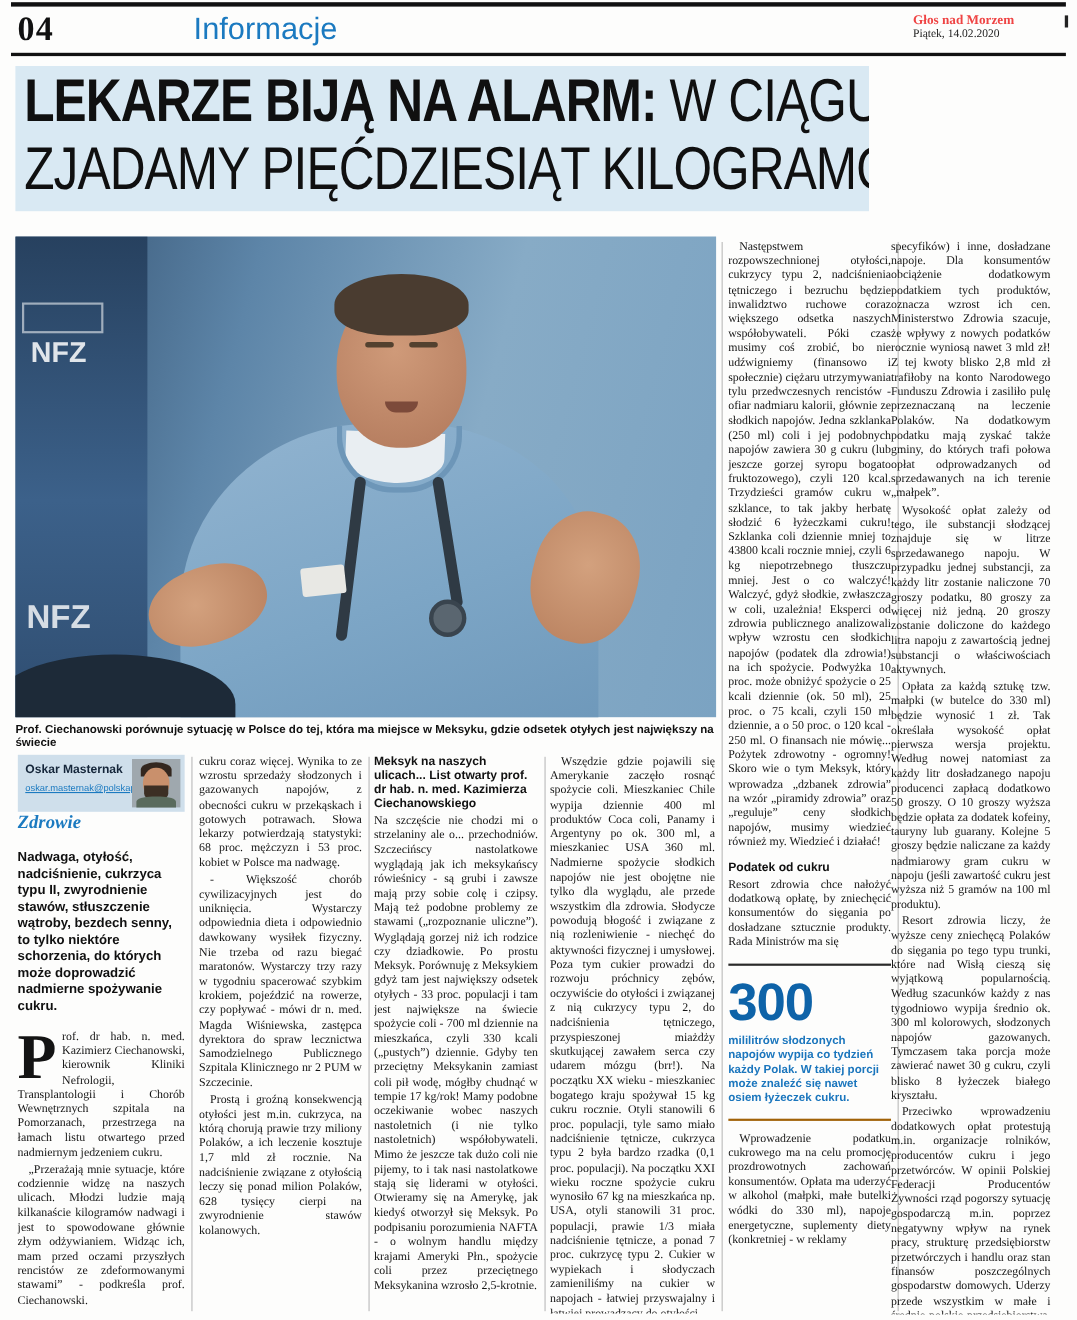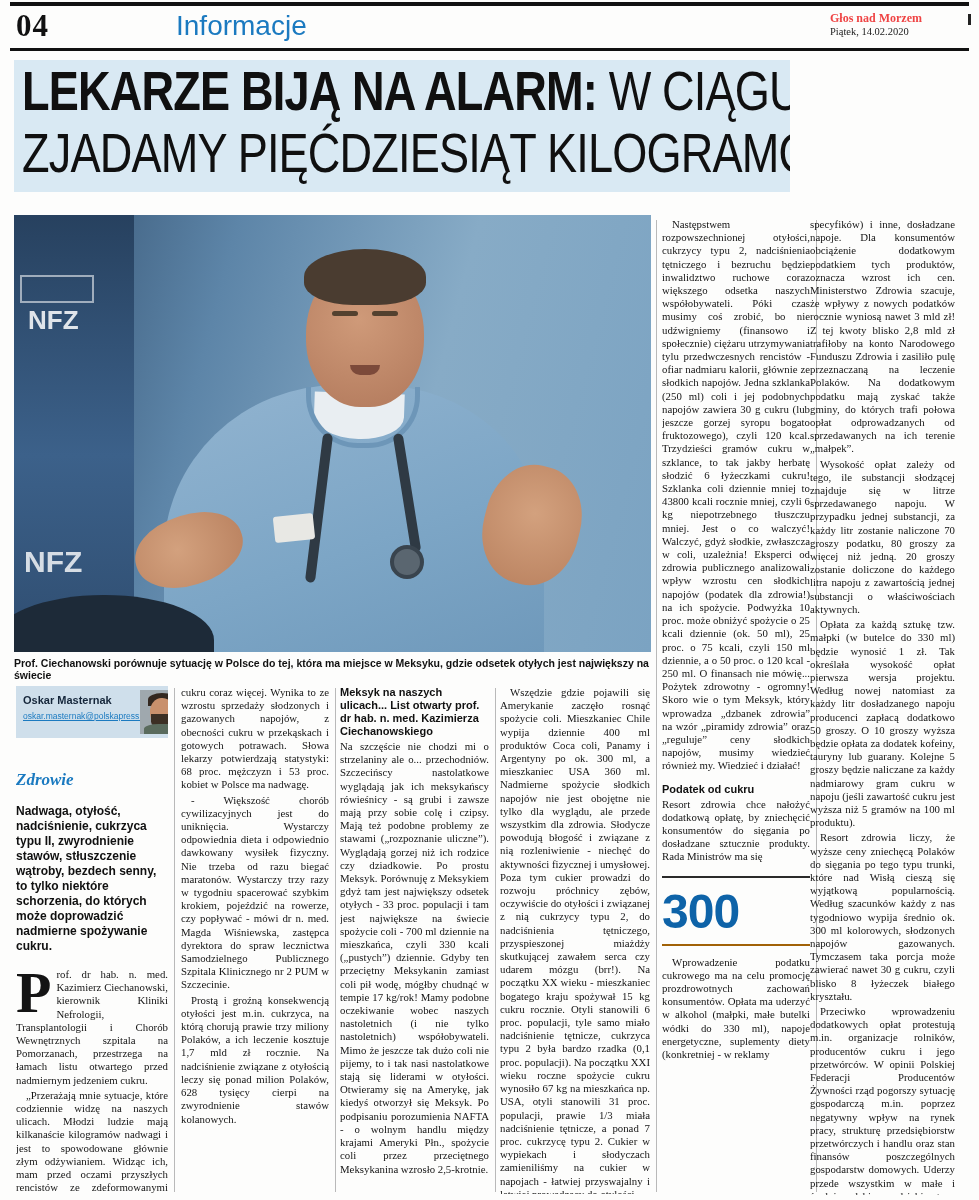--- a/index.html
+++ b/index.html
@@ -54,29 +54,29 @@
   .col4{left:500px;top:686px;width:150px;height:508px;}
   .col5{left:662px;top:218px;width:148px;height:977px;}
   .col6{left:810px;top:218px;width:145px;height:977px;}
   .vr{width:1px;background:#b9b9b9;}
   .vr1{left:174px;top:688px;height:504px;}
   .vr2{left:335px;top:688px;height:504px;}
   .vr3{left:495px;top:688px;height:504px;}
   .vr4{left:656px;top:220px;height:972px;}
   .vr5{left:816px;top:220px;height:972px;}
   
-  .authorbox{position:relative;width:152px;height:52px;background:#cfdfeb;padding-left:20px;}
+  .authorbox{position:relative;width:152px;height:52px;background:#cfdfeb;}
   .authorname{position:absolute;left:7px;top:8px;font:700 11px "Liberation Sans",sans-serif;color:#15263a;}
   .authoremail{position:absolute;left:7px;top:25px;font:400 8.5px "Liberation Sans",sans-serif;color:#1b7ac0;text-decoration:underline;}
   .avatar{position:absolute;right:4px;top:4px;width:44px;height:44px;background:#9fa8ae;overflow:hidden;}
   .av-head{position:absolute;left:10px;top:8px;width:24px;height:28px;background:#c9906c;border-radius:48%;}
   .av-hair{position:absolute;left:8px;top:3px;width:28px;height:13px;background:#33271f;border-radius:50% 50% 0 0;}
   .av-beard{position:absolute;left:11px;top:24px;width:22px;height:14px;background:#3c2f24;border-radius:0 0 45% 45%;}
   .av-body{position:absolute;left:4px;top:34px;width:36px;height:12px;background:#5a6b5d;border-radius:40% 40% 0 0;}
-  .kicker{margin:32px 0 0 0;font:700 italic 17px "Liberation Serif",serif;color:#1b7ac0;text-align:left;}
+  .kicker{margin:0 0 0 0;font:700 italic 17px "Liberation Serif",serif;color:#1b7ac0;text-align:left;}
   .lead{margin:14px 0 0 0 !important;font:700 12px/15px "Liberation Sans",sans-serif !important;color:#101010 !important;text-align:left;}
   .dc-para{margin-top:14px !important;}
   .dropcap{float:left;font:700 58px/46px "Liberation Serif",serif;color:#141414;margin:2px 5px 0 0;}
   
   .statbox{border-top:2px solid #2a2a2a;border-bottom:2px solid #a16207;margin:12px 0 10px 0;padding:14px 0 12px 0;text-align:left;}
   .statnum{font:800 48px/40px "Liberation Sans",sans-serif;color:#0e63a8;letter-spacing:-1px;}
   .stattext{margin-top:8px;font:700 10.5px/13px "Liberation Sans",sans-serif;color:#1b76bd;text-align:left;}
 </style>
 </head>
 <body>
@@ -158,20 +158,21 @@
 <div class="abs col col4">
   <p class="ind">Wszędzie gdzie pojawili się Amerykanie zaczęło rosnąć spożycie coli. Mieszkaniec Chile wypija dziennie 400 ml produktów Coca coli, Panamy i Argentyny po ok. 300 ml, a mieszkaniec USA 360 ml. Nadmierne spożycie słodkich napojów nie jest obojętne nie tylko dla wyglądu, ale przede wszystkim dla zdrowia. Słodycze powodują błogość i związane z nią rozleniwienie - niechęć do aktywności fizycznej i umysłowej. Poza tym cukier prowadzi do rozwoju próchnicy zębów, oczywiście do otyłości i związanej z nią cukrzycy typu 2, do nadciśnienia tętniczego, przyspieszonej miażdży skutkującej zawałem serca czy udarem mózgu (brr!). Na początku XX wieku - mieszkaniec bogatego kraju spożywał 15 kg cukru rocznie. Otyli stanowili 6 proc. populacji, tyle samo miało nadciśnienie tętnicze, cukrzyca typu 2 była bardzo rzadka (0,1 proc. populacji). Na początku XXI wieku roczne spożycie cukru wynosiło 67 kg na mieszkańca np. USA, otyli stanowili 31 proc. populacji, prawie 1/3 miała nadciśnienie tętnicze, a ponad 7 proc. cukrzycę typu 2. Cukier w wypiekach i słodyczach zamieniliśmy na cukier w napojach - łatwiej przyswajalny i łatwiej prowadzący do otyłości.</p>
 </div>
 
 <div class="abs col col5">
   <p class="ind">Następstwem rozpowszechnionej otyłości, cukrzycy typu 2, nadciśnienia tętniczego i bezruchu będzie inwalidztwo ruchowe coraz większego odsetka naszych współobywateli. Póki czas musimy coś zrobić, bo nie udźwigniemy (finansowo i społecznie) ciężaru utrzymywania tylu przedwczesnych rencistów - ofiar nadmiaru kalorii, głównie ze słodkich napojów. Jedna szklanka (250 ml) coli i jej podobnych napojów zawiera 30 g cukru (lub jeszcze gorzej syropu bogato fruktozowego), czyli 120 kcal. Trzydzieści gramów cukru w szklance, to tak jakby herbatę słodzić 6 łyżeczkami cukru! Szklanka coli dziennie mniej to 43800 kcali rocznie mniej, czyli 6 kg niepotrzebnego tłuszczu mniej. Jest o co walczyć! Walczyć, gdyż słodkie, zwłaszcza w coli, uzależnia! Eksperci od zdrowia publicznego analizowali wpływ wzrostu cen słodkich napojów (podatek dla zdrowia!) na ich spożycie. Podwyżka 10 proc. może obniżyć spożycie o 25 kcali dziennie (ok. 50 ml), 25 proc. o 75 kcali, czyli 150 ml dziennie, a o 50 proc. o 120 kcal - 250 ml. O finansach nie mówię... Pożytek zdrowotny - ogromny! Skoro wie o tym Meksyk, który wprowadza „dzbanek zdrowia” na wzór „piramidy zdrowia” oraz „reguluje” ceny słodkich napojów, musimy wiedzieć również my. Wiedzieć i działać!</p>
   <div class="subhead mid">Podatek od cukru</div>
   <p>Resort zdrowia chce nałożyć dodatkową opłatę, by zniechęcić konsumentów do sięgania po dosładzane sztucznie produkty. Rada Ministrów ma się</p>
   <div class="statbox">
     <div class="statnum">300</div>
+    <div class="stattext">mililitrów słodzonych napojów wypija co tydzień każdy Polak. W takiej porcji może znaleźć się nawet osiem łyżeczek cukru.</div>
   </div>
   <p class="ind sp">Wprowadzenie podatku cukrowego ma na celu promocję prozdrowotnych zachowań konsumentów. Opłata ma uderzyć w alkohol (małpki, małe butelki wódki do 330 ml), napoje energetyczne, suplementy diety (konkretniej - w reklamy</p>
 </div>
 
 <div class="abs col col6">
   <p>specyfików) i inne, dosładzane napoje. Dla konsumentów obciążenie dodatkowym podatkiem tych produktów, oznacza wzrost ich cen. Ministerstwo Zdrowia szacuje, że wpływy z nowych podatków rocznie wyniosą nawet 3 mld zł! Z tej kwoty blisko 2,8 mld zł trafiłoby na konto Narodowego Funduszu Zdrowia i zasiliło pulę przeznaczaną na leczenie Polaków. Na dodatkowym podatku mają zyskać także gminy, do których trafi połowa opłat odprowadzanych od sprzedawanych na ich terenie „małpek”.</p>
   <p class="ind sp">Wysokość opłat zależy od tego, ile substancji słodzącej znajduje się w litrze sprzedawanego napoju. W przypadku jednej substancji, za każdy litr zostanie naliczone 70 groszy podatku, 80 groszy za więcej niż jedną. 20 groszy zostanie doliczone do każdego litra napoju z zawartością jednej substancji o właściwościach aktywnych.</p>
   <p class="ind sp">Opłata za każdą sztukę tzw. małpki (w butelce do 330 ml) będzie wynosić 1 zł. Tak określała wysokość opłat pierwsza wersja projektu. Według nowej natomiast za każdy litr dosładzanego napoju producenci zapłacą dodatkowo 50 groszy. O 10 groszy wyższa będzie opłata za dodatek kofeiny, tauryny lub guarany. Kolejne 5 groszy będzie naliczane za każdy nadmiarowy gram cukru w napoju (jeśli zawartość cukru jest wyższa niż 5 gramów na 100 ml produktu).</p>
   <p class="ind sp">Resort zdrowia liczy, że wyższe ceny zniechęcą Polaków do sięgania po tego typu trunki, które nad Wisłą cieszą się wyjątkową popularnością. Według szacunków każdy z nas tygodniowo wypija średnio ok. 300 ml kolorowych, słodzonych napojów gazowanych. Tymczasem taka porcja może zawierać nawet 30 g cukru, czyli blisko 8 łyżeczek białego kryształu.</p>
   <p class="ind sp">Przeciwko wprowadzeniu dodatkowych opłat protestują m.in. organizacje rolników, producentów cukru i jego przetwórców. W opinii Polskiej Federacji Producentów Żywności rząd pogorszy sytuację gospodarczą m.in. poprzez negatywny wpływ na rynek pracy, strukturę przedsiębiorstw przetwórczych i handlu oraz stan finansów poszczególnych gospodarstw domowych. Uderzy przede wszystkim w małe i średnie polskie przedsiębiorstwa, które stanowią prawie 70 proc. rynku napojów. ©®</p>

